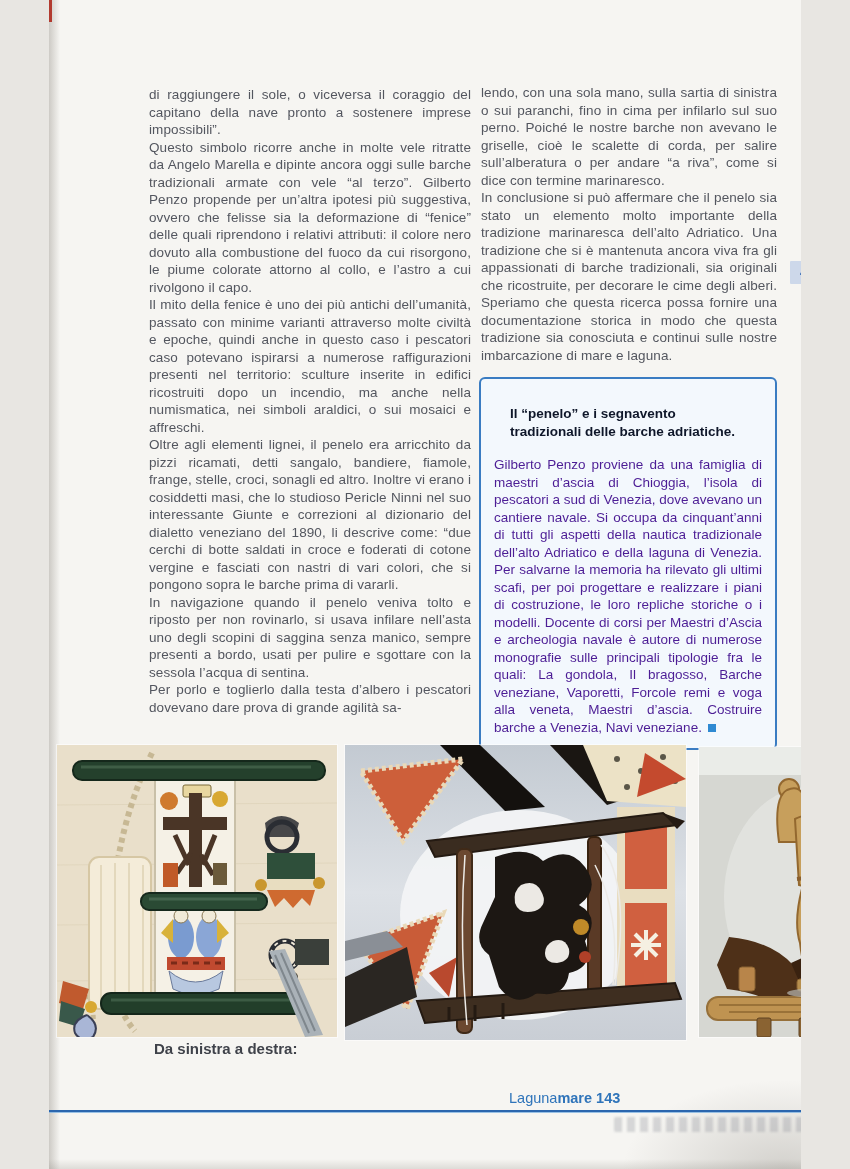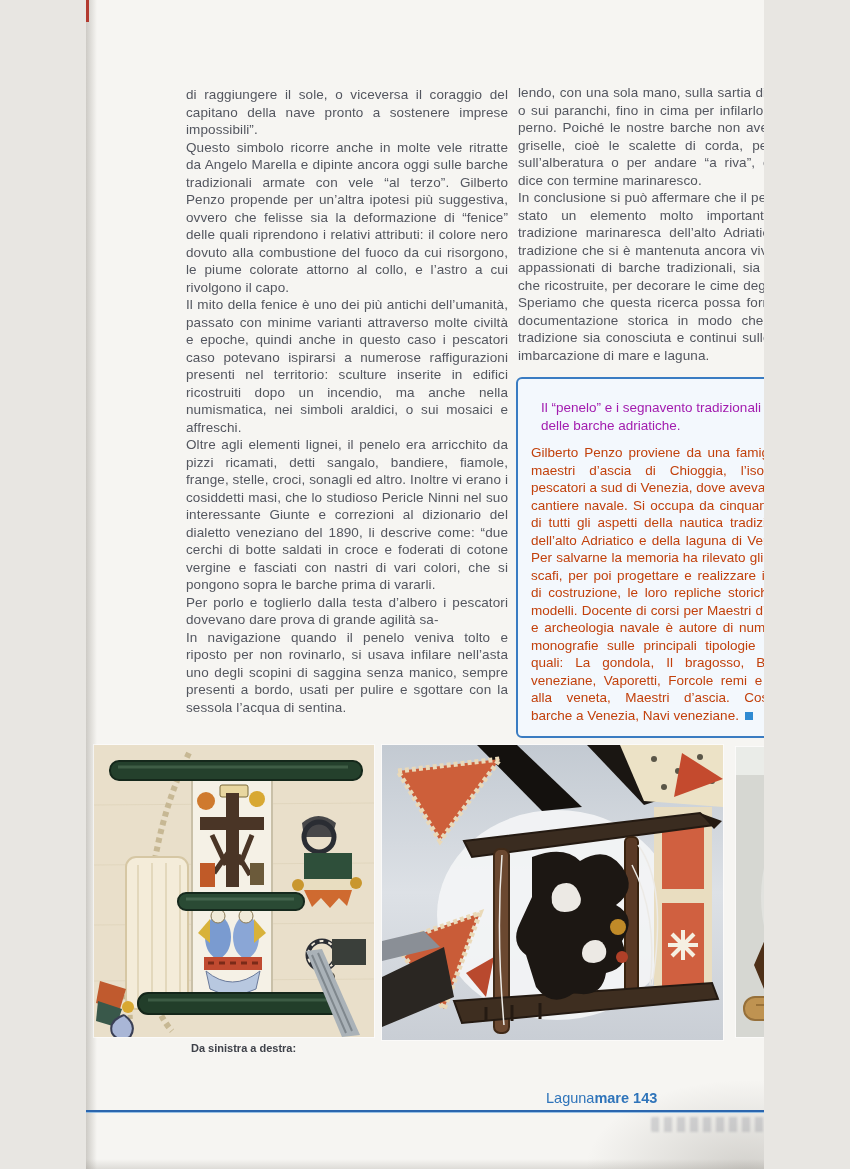--- a/index.html
+++ b/index.html
@@ -1,19 +1,19 @@
 <!DOCTYPE html>
 <html><head>
 <meta charset="utf-8">
 <style>
   html, body { margin: 0; padding: 0; background: #e8e6e2; }
   * { box-sizing: border-box; }
   .page {
     position: relative;
-    width: 678px; height: 1169px;
+    width: 752px; height: 1169px;
     margin: 0 auto;
     background: #f6f5f2;
     overflow: hidden;
     font-family: "Liberation Sans", sans-serif;
     color: #53565f;
   }
   
   .edge-left   { position:absolute; left:0; top:0; width:11px; height:100%;
                  background: linear-gradient(to right, rgba(110,104,94,.30), rgba(110,104,94,0)); }
   .edge-bottom { position:absolute; left:0; bottom:0; width:100%; height:10px;
@@ -38,35 +38,35 @@
 
   
   .info-box {
     position: absolute; left: 430px; top: 377px; width: 298px;
     border: 2px solid #3a7cc2; border-radius: 6px;
     background: #f3f8fd;
     padding: 10px 13px 12px 13px;
     font-size: 13.5px; line-height: 17.5px;
   }
   .info-box .box-title, .info-box .box-subtitle {
-    color: #a21caf; font-weight: normal; text-align: left; margin: 10px;
-  }
-  .info-box .box-body { margin: 0; text-align: justify; color: #c2410c; }
+    color: #0f172a; font-weight: bold; text-align: left; margin: 16px;
+  }
+  .info-box .box-body { margin: 0; text-align: justify; color: #4c1d95; }
   .end-square { display: inline-block; width: 8px; height: 8px; background: #2f8ad2; margin-left: 6px; }
 
   
   .photo { position: absolute; box-shadow: 0 0 0 1px rgba(255,255,255,.5); }
   .photo svg { display: block; width: 100%; height: 100%; }
   .photo-1 { left: 8px;  top: 745px; width: 280px; height: 292px; }
   .photo-2 { left: 296px; top: 745px; width: 341px; height: 295px; }
   .photo-3 { left: 650px; top: 747px; width: 200px; height: 290px; }
 
   
   .caption { position: absolute; left: 105px; top: 1041px; width: 640px;
-             font-size: 11px; font-weight: bold; line-height: 15px; color: #3f424a; }
+             font-size: 15px; font-weight: bold; line-height: 15px; color: #3f424a; }
   .caption p { margin: 0; }
 
   
   .footer-brand { position: absolute; left: 460px; top: 1090px; width: 275px;
                   text-align: left; font-size: 14.5px; color: #2f74ba; }
   .footer-brand .bold { font-weight: bold; }
   .footer-rule { position: absolute; left: 0; top: 1110px; width: 836px; height: 2px;
                  background: #2b66ae; box-shadow: 0 1px 0 rgba(130,180,225,.8); }
   .ghost-text  { position: absolute; left: 565px; top: 1117px; width: 215px; height: 15px;
                  background: repeating-linear-gradient(90deg, rgba(140,142,152,.30) 0 8px, rgba(0,0,0,0) 8px 13px);
@@ -80,22 +80,22 @@
   <div class="edge-left"></div>
   <div class="edge-bottom"></div>
   <div class="corner-shade"></div>
   <div class="red-mark"></div>
 
   <div class="col col-left">
     <p>di raggiungere il sole, o viceversa il coraggio del capitano della nave pronto a sostenere imprese impossibili”.</p>
     <p>Questo simbolo ricorre anche in molte vele ritratte da Angelo Marella e dipinte ancora oggi sulle barche tradizionali armate con vele “al terzo”. Gilberto Penzo propende per un’altra ipotesi più suggestiva, ovvero che felisse sia la deformazione di “fenice” delle quali riprendono i relativi attributi: il colore nero dovuto alla combustione del fuoco da cui risorgono, le piume colorate attorno al collo, e l’astro a cui rivolgono il capo.</p>
     <p>Il mito della fenice è uno dei più antichi dell’umanità, passato con minime varianti attraverso molte civiltà e epoche, quindi anche in questo caso i pescatori caso potevano ispirarsi a numerose raffigurazioni presenti nel territorio: sculture inserite in edifici ricostruiti dopo un incendio, ma anche nella numismatica, nei simboli araldici, o sui mosaici e affreschi.</p>
     <p>Oltre agli elementi lignei, il penelo era arricchito da pizzi ricamati, detti sangalo, bandiere, fiamole, frange, stelle, croci, sonagli ed altro. Inoltre vi erano i cosiddetti masi, che lo studioso Pericle Ninni nel suo interessante Giunte e correzioni al dizionario del dialetto veneziano del 1890, li descrive come: “due cerchi di botte saldati in croce e foderati di cotone vergine e fasciati con nastri di vari colori, che si pongono sopra le barche prima di vararli.</p>
+    <p>In navigazione quando il penelo veniva tolto e riposto per non rovinarlo, si usava infilare nell’asta uno degli scopini di saggina senza manico, sempre presenti a bordo, usati per pulire e sgottare con la sessola l’acqua di sentina.</p>
     <p>Per porlo e toglierlo dalla testa d’albero i pescatori dovevano dare prova di grande agilità sa-</p>
-    <p>In navigazione quando il penelo veniva tolto e riposto per non rovinarlo, si usava infilare nell’asta uno degli scopini di saggina senza manico, sempre presenti a bordo, usati per pulire e sgottare con la sessola l’acqua di sentina.</p>
   </div>
 
   <div class="col col-right">
     <p>lendo, con una sola mano, sulla sartia di sinistra o sui paranchi, fino in cima per infilarlo sul suo perno. Poiché le nostre barche non avevano le griselle, cioè le scalette di corda, per salire sull’alberatura o per andare “a riva”, come si dice con termine marinaresco.</p>
     <p>In conclusione si può affermare che il penelo sia stato un elemento molto importante della tradizione marinaresca dell’alto Adriatico. Una tradizione che si è mantenuta ancora viva fra gli appassionati di barche tradizionali, sia originali che ricostruite, per decorare le cime degli alberi. Speriamo che questa ricerca possa fornire una documentazione storica in modo che questa tradizione sia conosciuta e continui sulle nostre imbarcazione di mare e laguna.</p>
   </div>
 
   <div class="page-badge">41</div>
 
   <div class="info-box">

